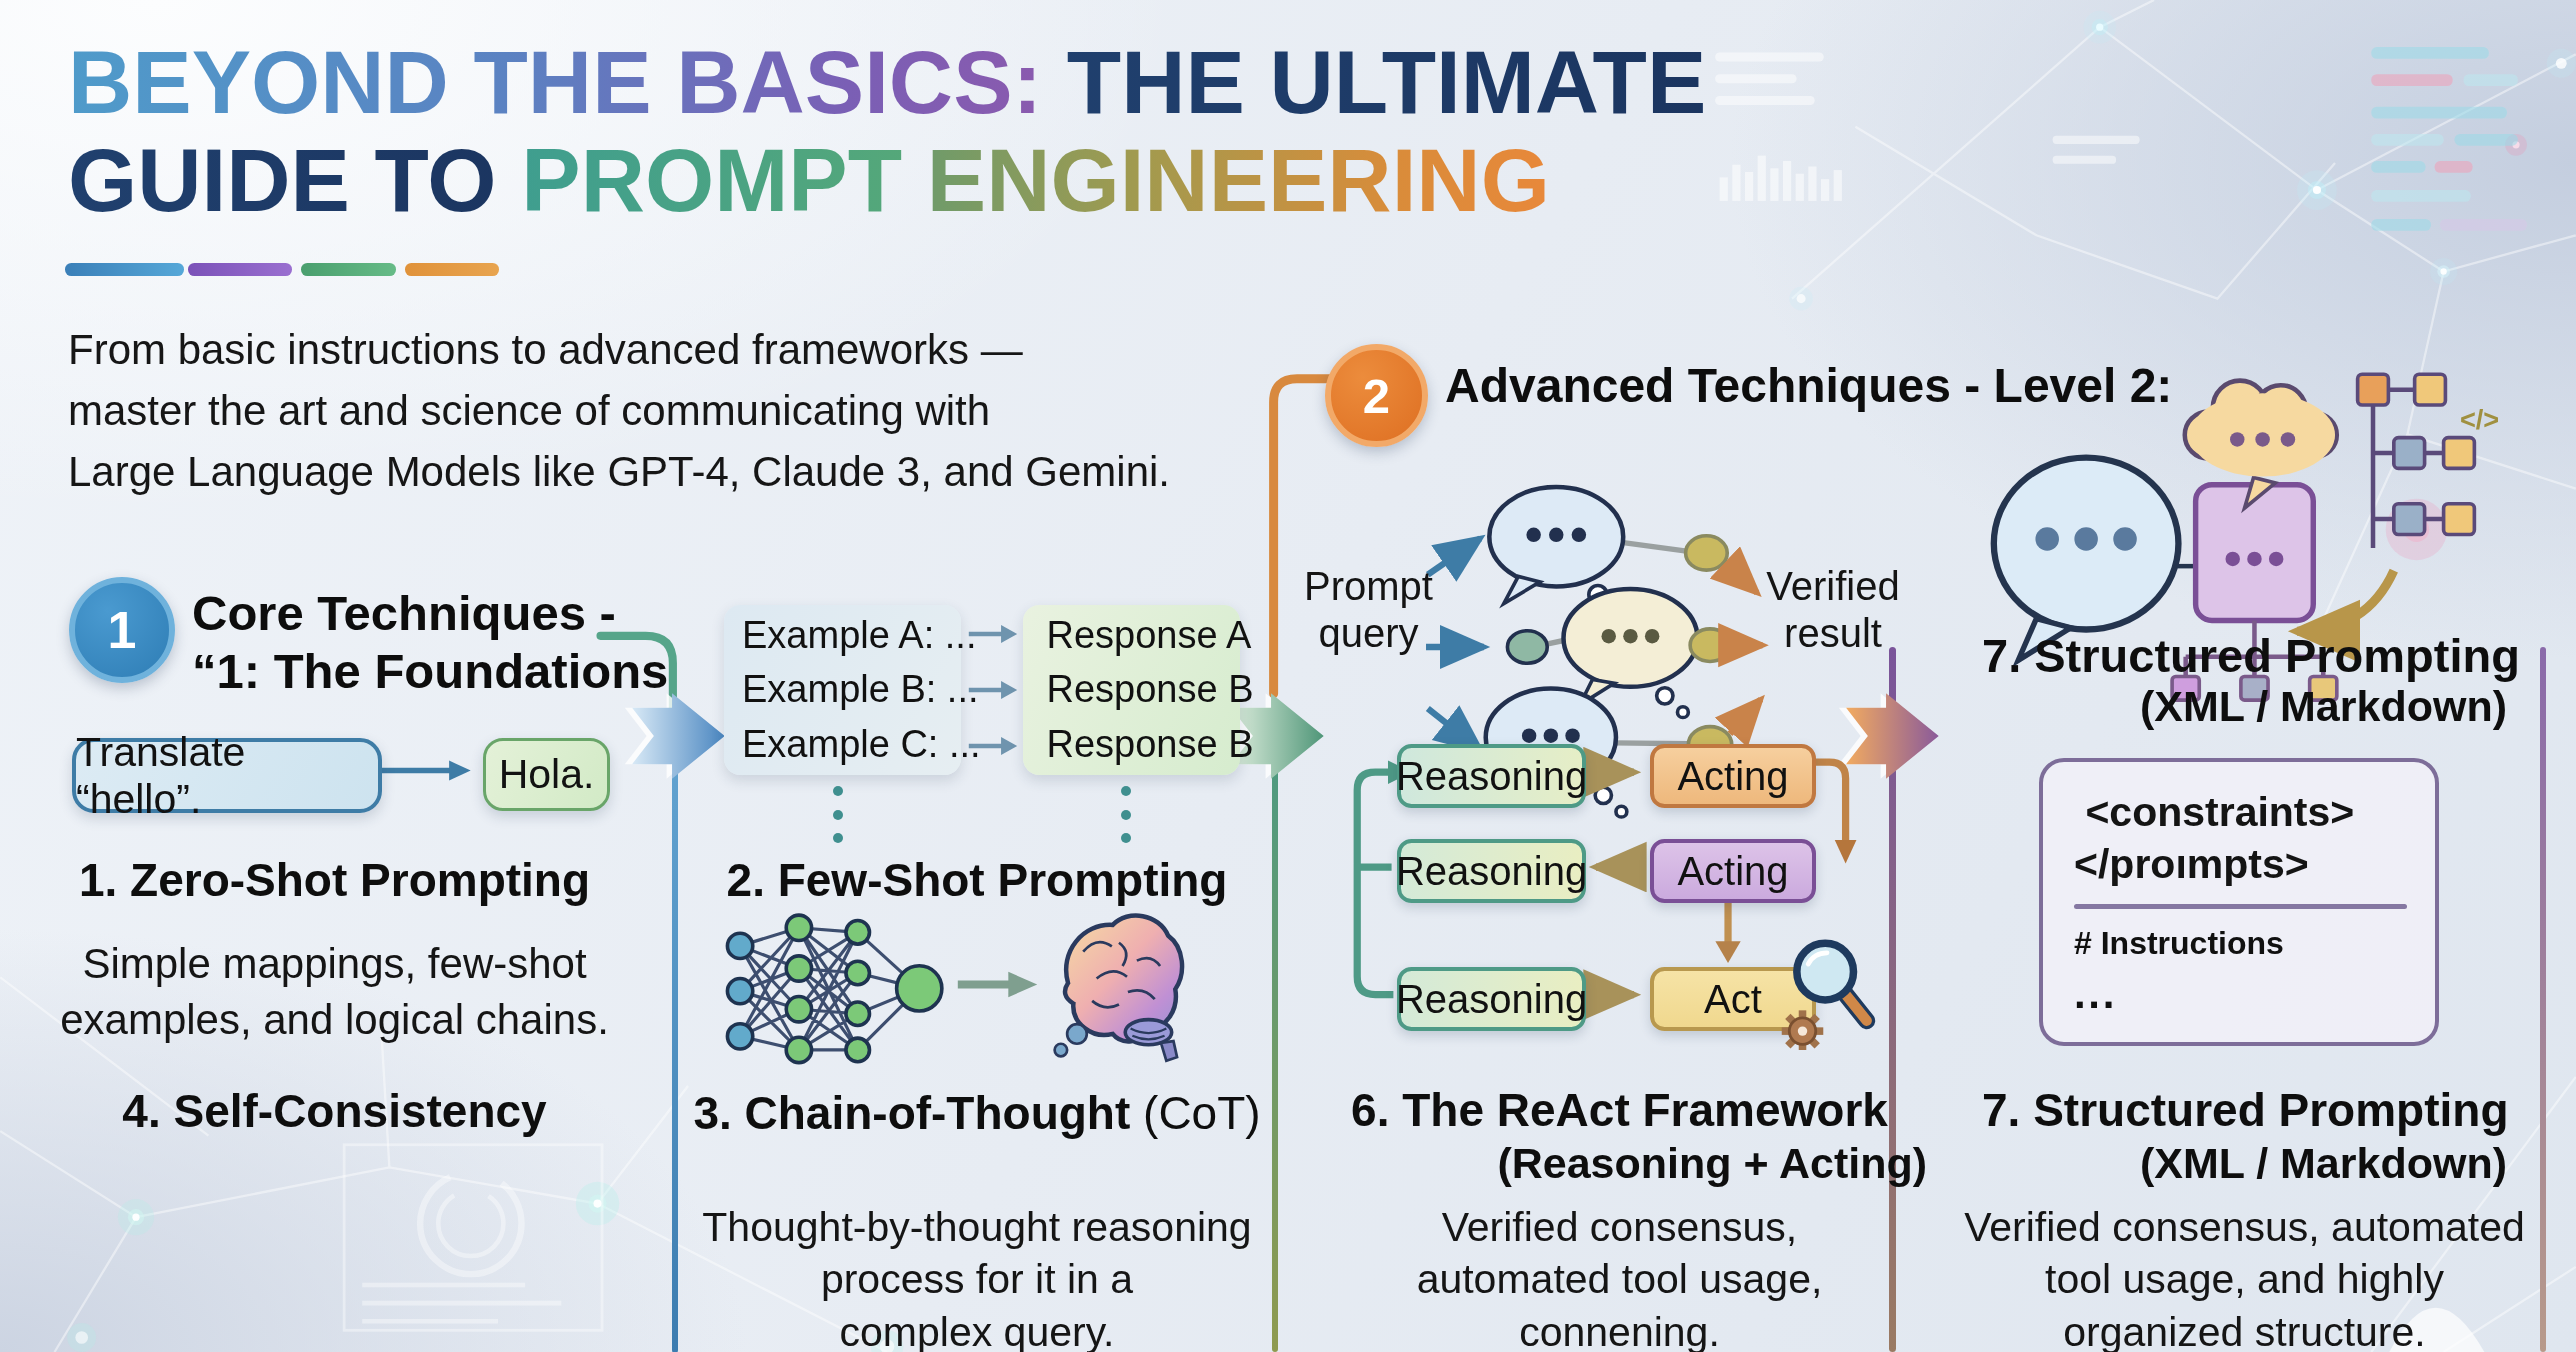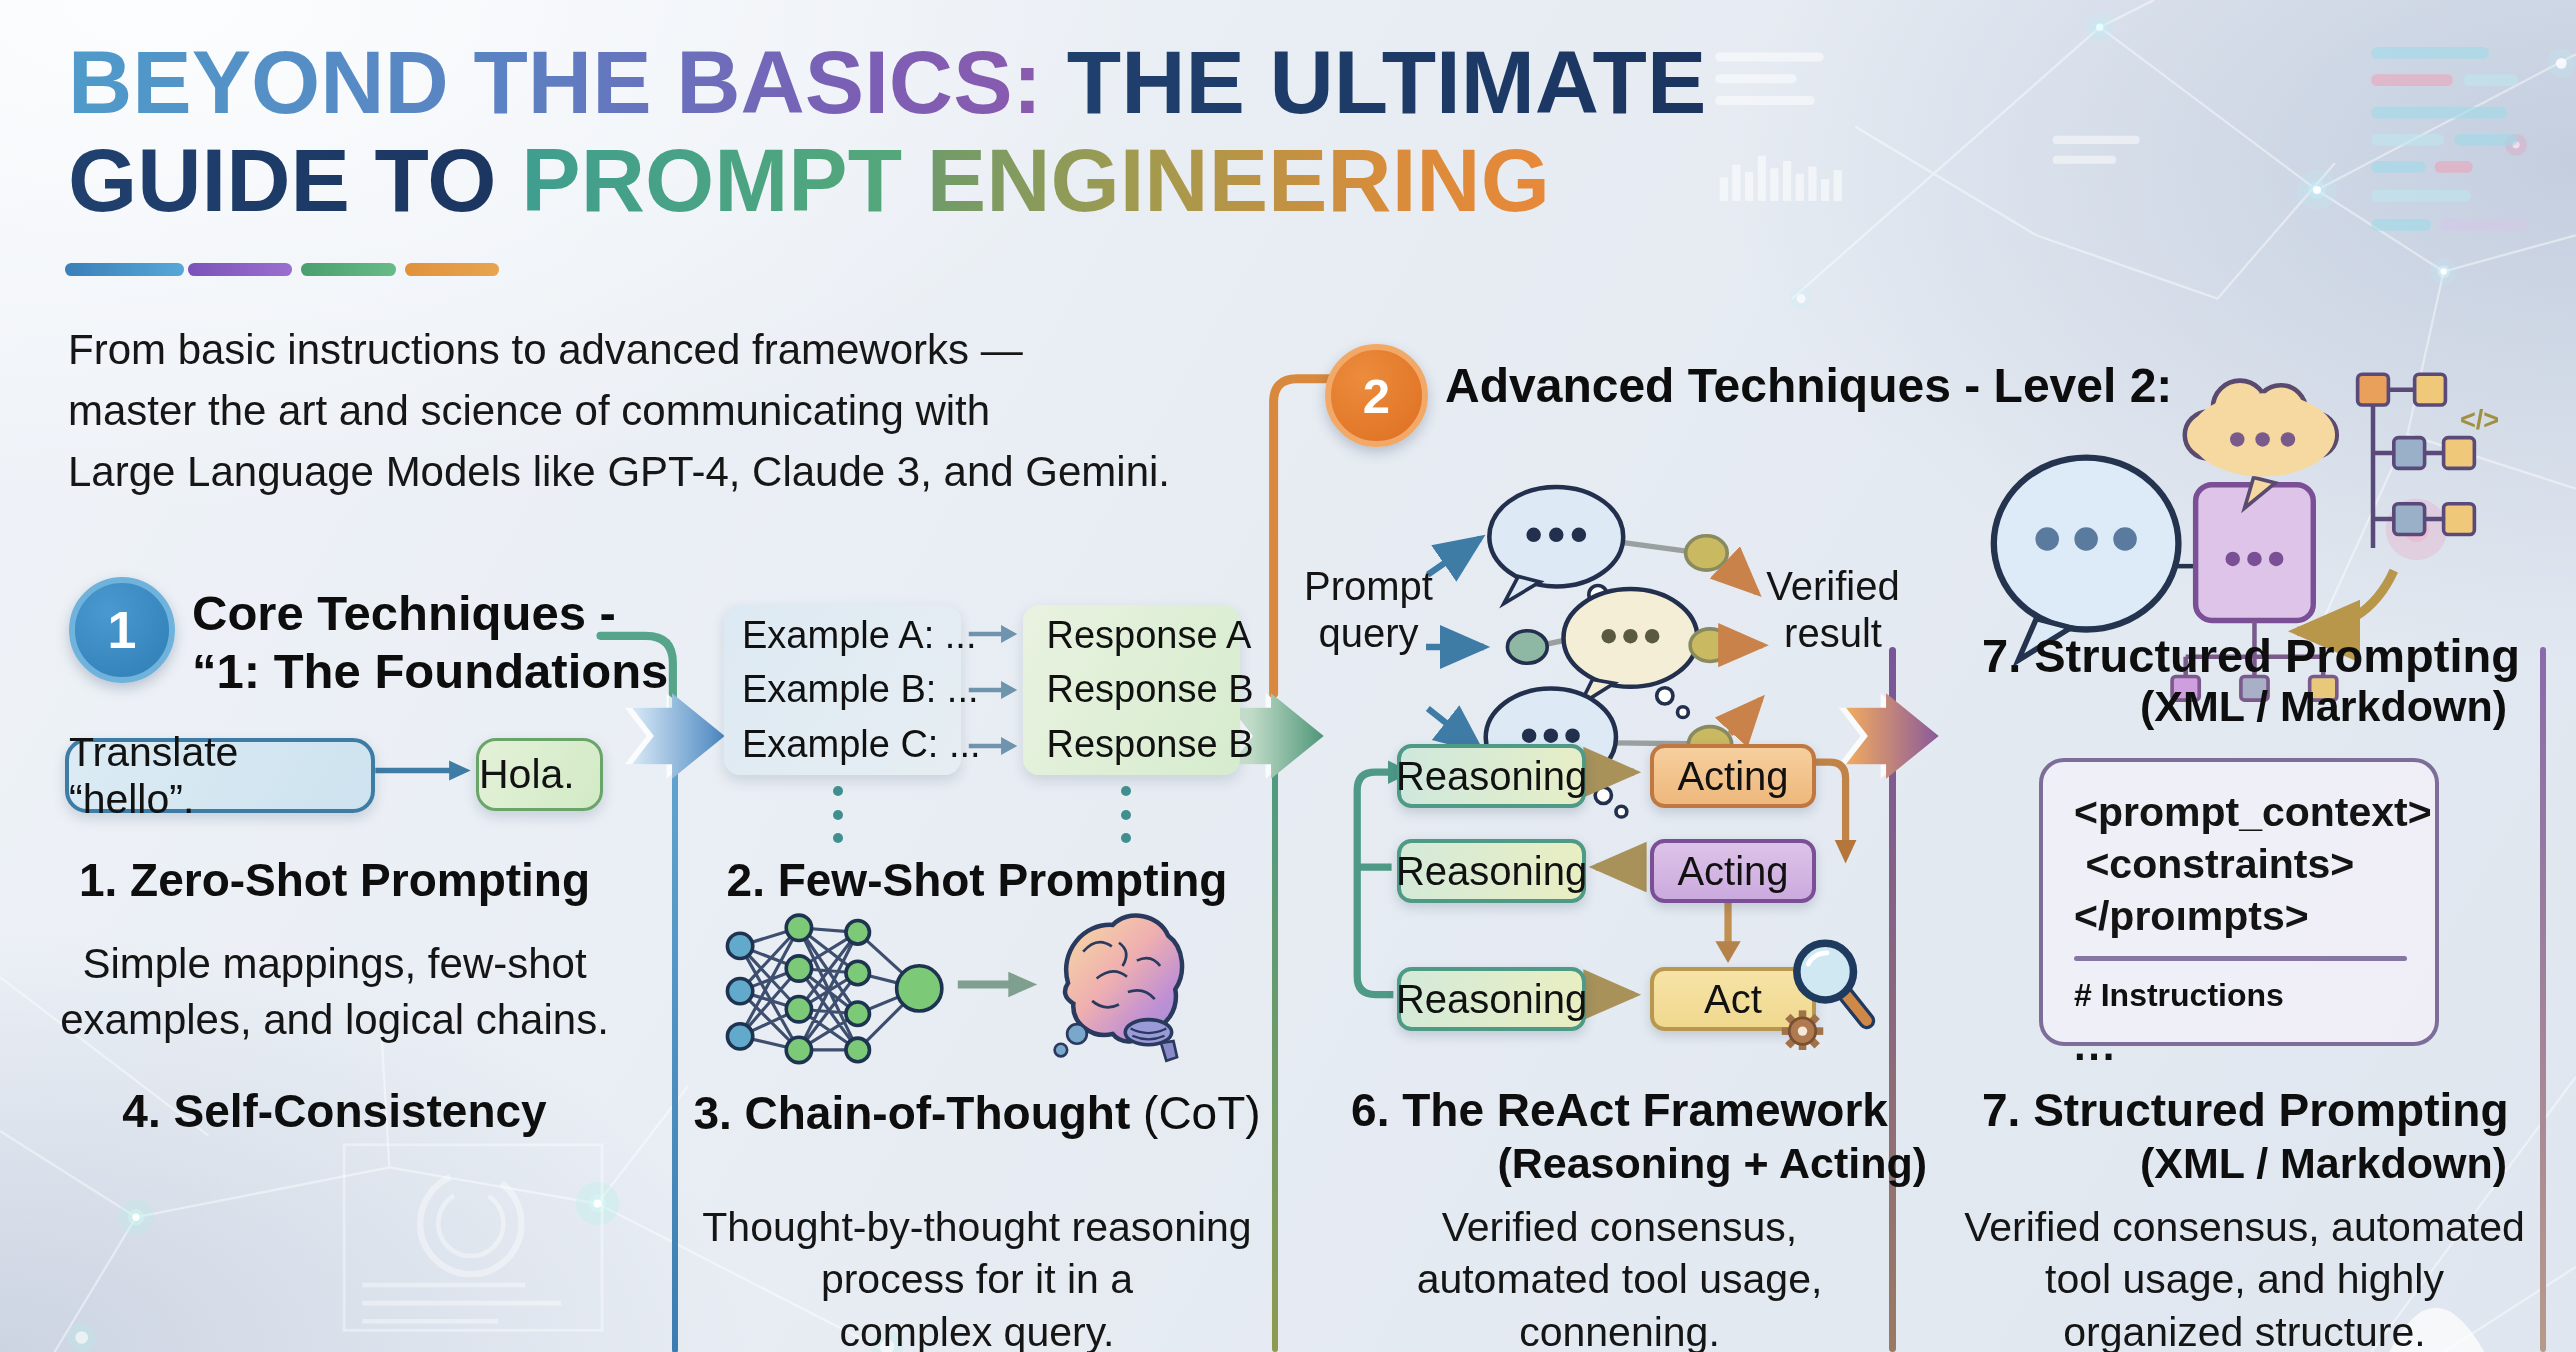--- a/index.html
+++ b/index.html
@@ -16,21 +16,21 @@
   .grad-text{-webkit-background-clip:text;background-clip:text;color:transparent;}
   .title{position:absolute;left:68px;top:34px;font-size:89px;line-height:1.10;font-weight:800;letter-spacing:0px;z-index:3;white-space:nowrap;}
   .t-bluepurple{background-image:linear-gradient(90deg,#4f9bca 0%,#5b82c2 45%,#7a5fb5 80%,#8a5aae 100%);}
   .t-navy{background-image:linear-gradient(90deg,#20406e,#1b3560);}
   .t-green{background-image:linear-gradient(90deg,#3f9e8f,#56a878);}
   .t-orange{background-image:linear-gradient(90deg,#6f9b6a 0%,#a39a4e 35%,#d98c3a 75%,#e8883a 100%);}
   .bar{position:absolute;height:12.7px;border-radius:6.3px;z-index:3;}
   .intro{position:absolute;left:68px;top:319px;font-size:42px;line-height:61px;color:#161616;z-index:3;}
   .badge{position:absolute;border-radius:50%;display:flex;align-items:center;justify-content:center;color:#fff;font-weight:700;z-index:3;box-shadow:0 5.4px 12.7px rgba(40,60,90,.25);}
   .headline{position:absolute;font-weight:700;color:#0d0d0d;z-index:3;white-space:nowrap;}
-  .pillbox{position:absolute;display:flex;align-items:center;justify-content:flex-start;z-index:3;box-shadow:0 5.4px 12.7px rgba(40,60,90,.18);}
+  .pillbox{position:absolute;display:flex;align-items:center;justify-content:center;z-index:3;box-shadow:0 5.4px 12.7px rgba(40,60,90,.18);margin-left:7px;}
   .col-title{position:absolute;font-size:46px;font-weight:700;color:#0e0e0e;text-align:center;z-index:3;white-space:nowrap;}
   .col-sub{position:absolute;font-size:43px;font-weight:700;color:#0e0e0e;text-align:right;z-index:3;white-space:nowrap;}
   .desc{position:absolute;font-size:41px;font-weight:400;color:#151515;text-align:center;z-index:3;white-space:nowrap;}
   .vline{position:absolute;width:6.3px;border-radius:3.6px;z-index:1;}
   .flow-arrow{position:absolute;width:109px;height:100px;z-index:2;}
   .fewbox{position:absolute;width:237px;height:170px;border-radius:16.3px;display:flex;flex-direction:column;justify-content:space-around;padding:3.6px 0;box-sizing:border-box;z-index:3;box-shadow:0 5.4px 12.7px rgba(40,60,90,.15);}
   .fewline{font-size:38px;color:#111;padding-left:18px;white-space:nowrap;}
   .fewline.resp{padding-left:23.5px;}
   .vdots{position:absolute;display:flex;flex-direction:column;gap:13.6px;z-index:3;}
   .vdots span{width:10px;height:10px;border-radius:50%;background:#3f8f8f;}
@@ -484,21 +484,20 @@
       <rect x="210" y="352" width="30" height="26" rx="4" fill="#cf9ede" stroke="#7a5a8a" stroke-width="4"></rect>
       <rect x="286" y="352" width="30" height="26" rx="4" fill="#a8b0c8" stroke="#7a5a8a" stroke-width="4"></rect>
       <rect x="362" y="352" width="30" height="26" rx="4" fill="#e8c87a" stroke="#7a5a8a" stroke-width="4"></rect>
     </g>
   </svg>
 
   <div class="col-title" style="left:1982px;top:628px;width:525px;font-size:47px">7. Structured Prompting</div>
   <div class="col-sub" style="left:1982px;top:682px;width:525px">(XML / Markdown)</div>
 
   <div class="codebox">
-    <div class="codeln">&lt;prompt_context&gt;</div>
     <div class="codeln"> &lt;constraints&gt;</div>
     <div class="codeln">&lt;/proımpts&gt;</div>
     <div class="codehr"></div>
     <div class="codehead"># Instructions</div>
     <div class="codemore">...</div>
   </div>
 
   <div class="col-title" style="left:1982px;top:1083px;width:525px">7. Structured Prompting</div>
   <div class="col-sub" style="left:1982px;top:1139px;width:525px">(XML / Markdown)</div>
   <div class="desc" style="left:1946px;top:1204px;width:597px">Verified consensus, automated</div>

